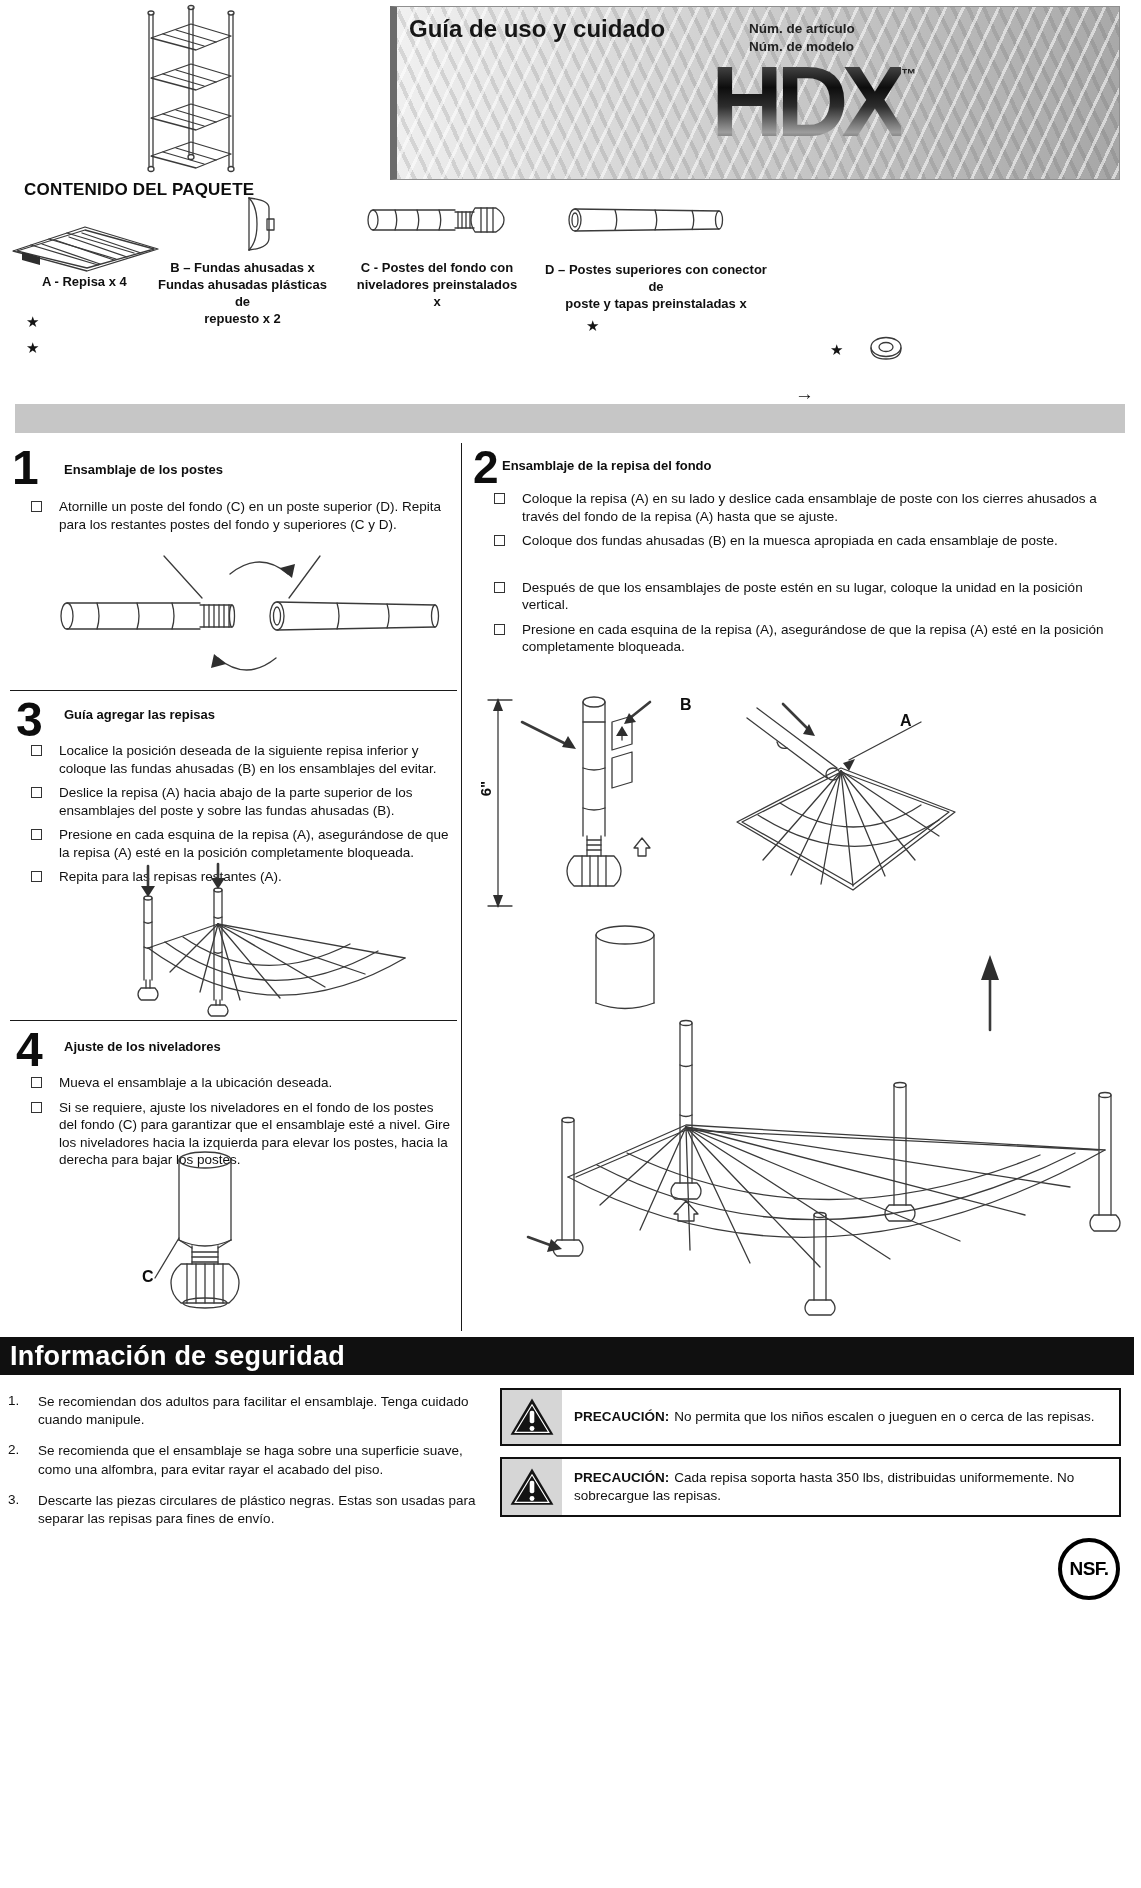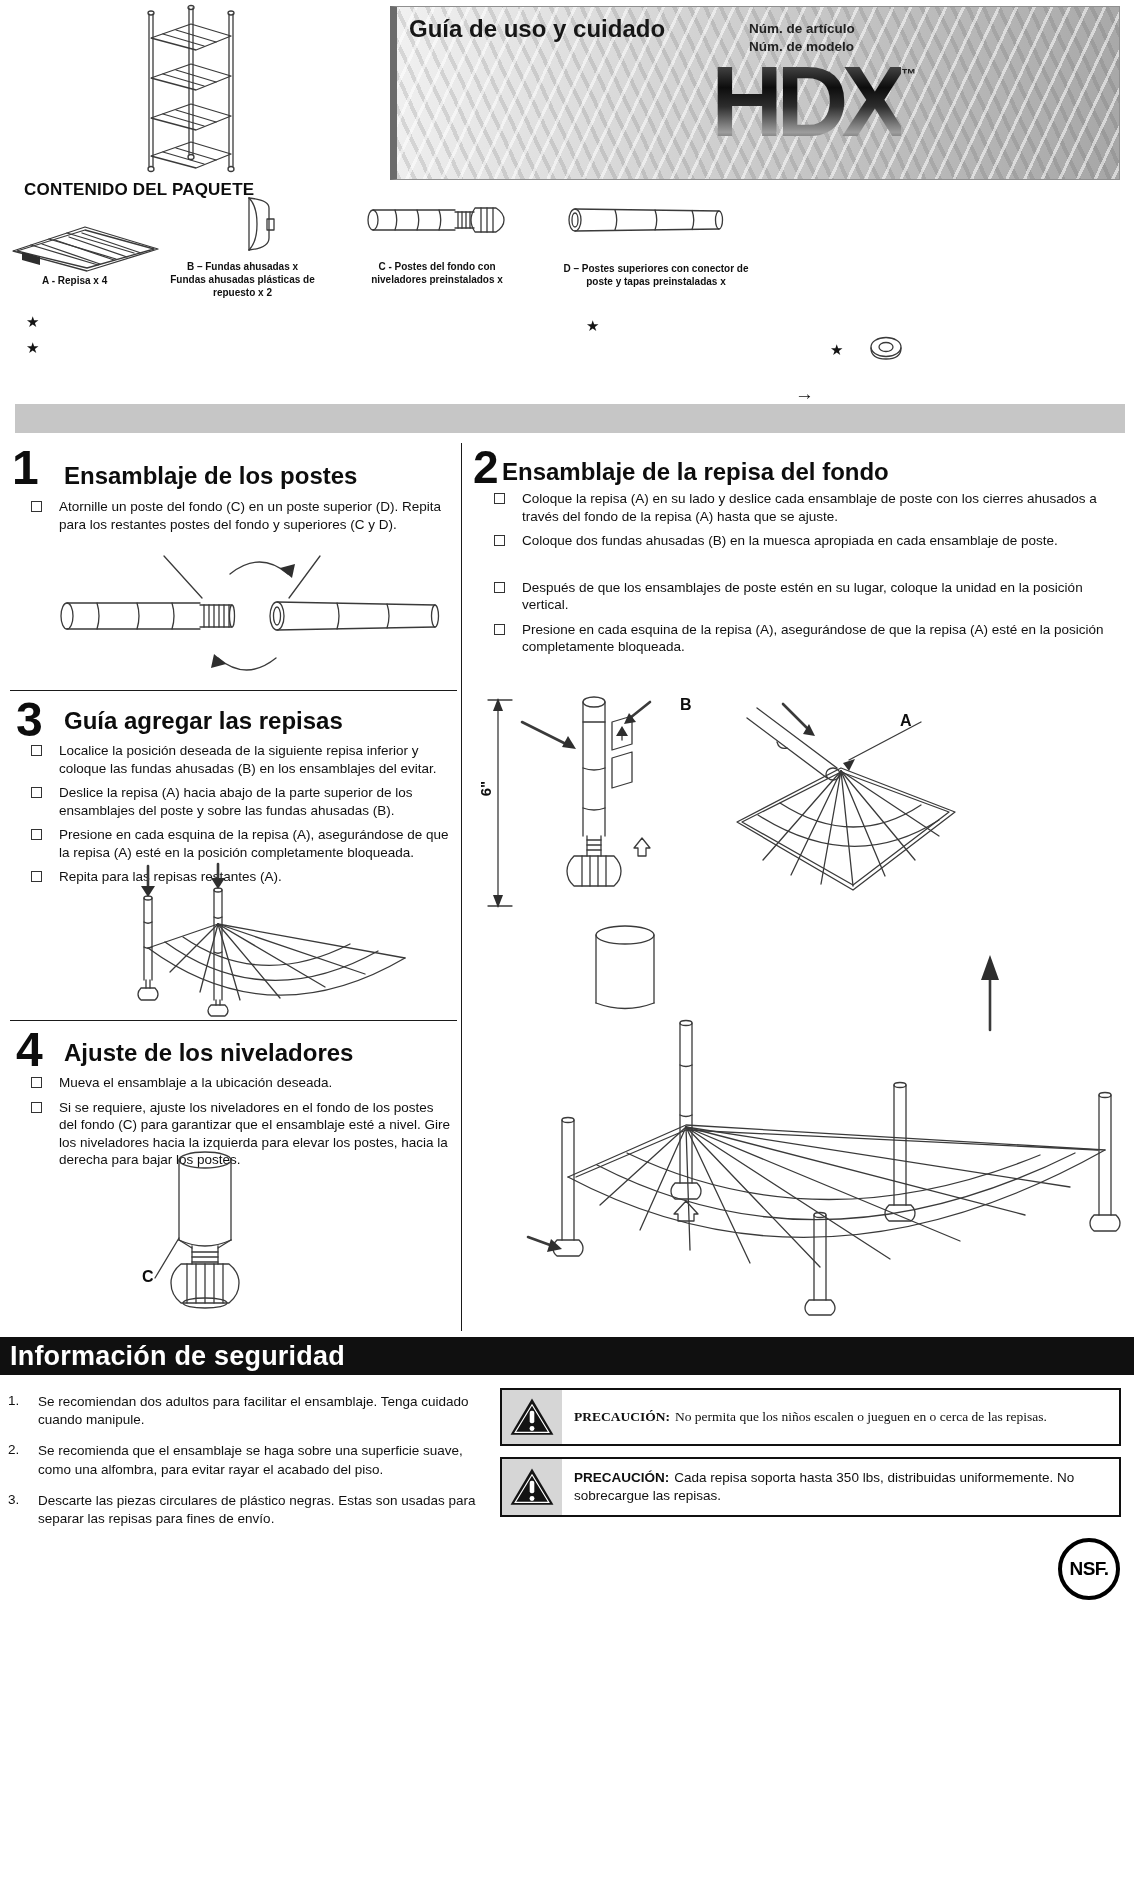--- a/index.html
+++ b/index.html
@@ -24,31 +24,31 @@
   .hdx {
     font-size:100px; font-weight:700; letter-spacing:-7px; line-height:.85;
     background:linear-gradient(180deg,#7a7a7a 0%,#0d0d0d 38%,#2d2d2d 55%,#9d9d9d 78%,#151515 100%);
     -webkit-background-clip:text; background-clip:text;
     -webkit-text-fill-color:transparent; color:#111;
   }
   .tm { font-size:15px; font-weight:700; vertical-align:top; position:relative; top:6px; color:#222; }
 
   
   .pkg-heading { font-size:17px; font-weight:700; letter-spacing:.2px; color:#0d0d0d; }
-  .pkg-label { font-size:10px; font-weight:700; color:#101010; line-height:1.3; text-align:center; }
+  .pkg-label { font-size:13px; font-weight:700; color:#101010; line-height:1.3; text-align:center; }
   .star { font-size:15px; color:#141414; line-height:1; }
   .flow-arrow { font-size:19px; font-weight:700; color:#141414; }
 
   .graybar { position:absolute; left:15px; top:404px; width:1110px; height:29px; background:#c6c6c6; }
 
   
   .vrule { position:absolute; width:1px; background:#1a1a1a; }
   .rule  { position:absolute; height:1px; background:#1a1a1a; }
   .step-num { font-size:48px; font-weight:700; line-height:1; color:#0d0d0d; }
-  .step-title { font-size:24px; font-weight:700; color:#0d0d0d; }
+  .step-title { font-size:13px; font-weight:700; color:#0d0d0d; }
   .chk-col { display:flex; flex-direction:column; }
   .chk-row { display:flex; gap:17px; margin-bottom:7px; align-items:flex-start; }
   .chk { width:11px; height:11px; border:1.5px solid #333; flex:0 0 auto; margin-top:3px; background:#fff; }
   .chk-text { font-size:13.5px; line-height:1.3; color:#101010; }
   .part-label { font-size:16px; font-weight:700; color:#0d0d0d; }
   .dim-label { transform:rotate(-90deg); transform-origin:center; font-size:15px; font-weight:700; }
 
   
   .ln { stroke:#3a3a3a; stroke-width:1.3; fill:none; stroke-linecap:round; stroke-linejoin:round; }
   .thk { stroke-width:2.6; }
@@ -499,21 +499,21 @@
     <div class="safety-item">
       <span class="safety-num">2.</span>
       <span class="safety-text">Se recomienda que el ensamblaje se haga sobre una superficie suave, como una alfombra, para evitar rayar el acabado del piso.</span>
     </div>
     <div class="safety-item">
       <span class="safety-num">3.</span>
       <span class="safety-text">Descarte las piezas circulares de plástico negras. Estas son usadas para separar las repisas para fines de envío.</span>
     </div>
   </div>
 
-  <div class="caution-box" style="top:1388px;height:58px;font-family:Liberation Serif, serif;">
+  <div class="caution-box" style="top:1388px;height:58px;">
     <div class="caution-icon-cell">
       <svg width="46" height="42" viewBox="0 0 60 54">
         <polygon points="30,3 58,50 2,50" fill="#141414"></polygon>
         <polygon points="30,11 52,47 8,47" fill="none" stroke="#ffffff" stroke-width="1.5"></polygon>
         <rect x="27" y="19" width="6" height="16" rx="2.5" fill="#ffffff"></rect>
         <circle cx="30" cy="42" r="3.2" fill="#ffffff"></circle>
       </svg>
     </div>
     <div class="caution-text-cell">
       <span><span class="caution-label">PRECAUCIÓN:</span><span class="caution-body">No permita que los niños escalen o jueguen en o cerca de las repisas.</span></span>

